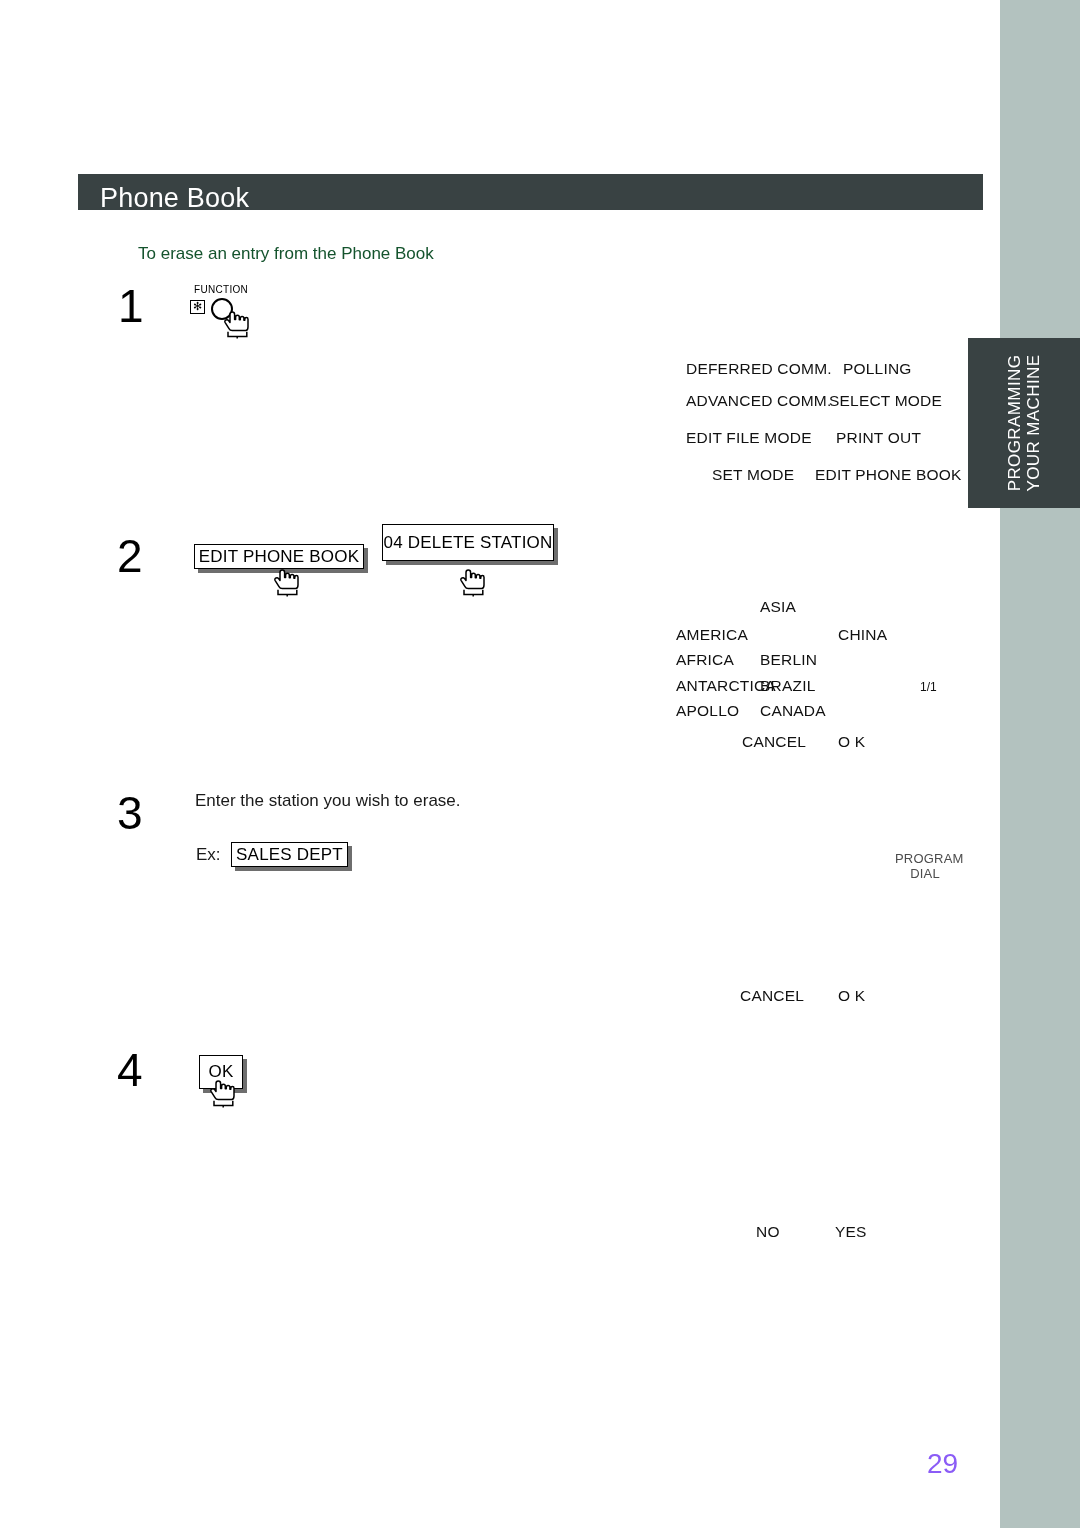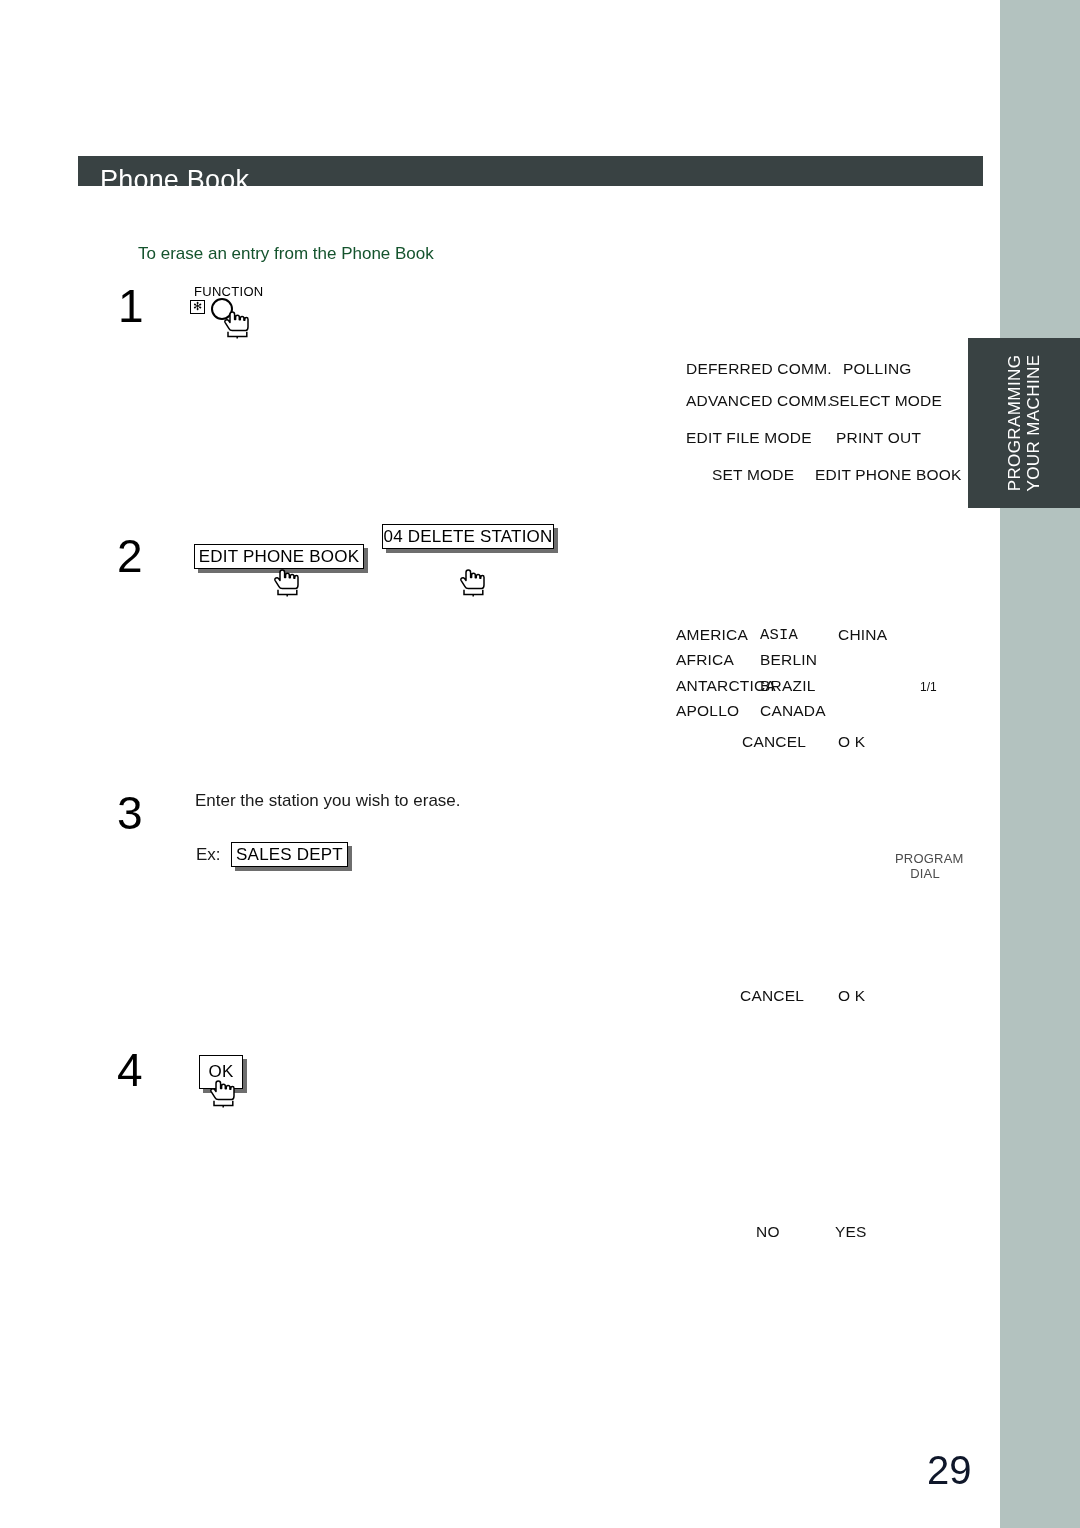--- a/index.html
+++ b/index.html
@@ -55,23 +55,23 @@
     font-size: 17px;
     letter-spacing: 0.4px;
     white-space: nowrap;
     font-family: "Liberation Sans", sans-serif;
   }
 
   
   .header-bar {
     position: absolute;
     left: 78px;
-    top: 156px;
+    top: 174px;
     width: 905px;
-    height: 30px;
+    height: 36px;
     background: #394243;
   }
   .header-title {
     position: absolute;
     left: 22px;
     top: 9px;
     color: #ffffff;
     font-size: 27px;
     font-family: "Liberation Sans", sans-serif;
     letter-spacing: 0.2px;
@@ -101,21 +101,21 @@
     position: absolute;
     font-size: 17px;
     color: #1a1a1a;
   }
 
   
   .func-group { position: absolute; left: 190px; top: 284px; }
   .func-label {
     position: absolute;
     left: 4px; top: 0;
-    font-size: 13px;
+    font-size: 10px;
     letter-spacing: 0.3px;
     color: #000000;
   }
   .asterisk-key {
     position: absolute;
     left: 0; top: 16px;
     width: 15px; height: 14px;
     border: 1.6px solid #000;
     box-sizing: border-box;
     font-size: 11px;
@@ -178,22 +178,22 @@
     font-size: 13px;
     line-height: 1.12;
     letter-spacing: 0.2px;
   }
 
   
   .page-number {
     position: absolute;
     left: 927px;
     top: 1448px;
-    font-size: 40px;
-    color: #0f172a;
+    font-size: 28px;
+    color: #8b5cf6;
     font-family: "Liberation Sans", sans-serif;
   }
 </style>
 </head>
 <body>
 
 <div class="edge-strip"></div>
 
 <div class="section-tab">
   <div class="section-tab-inner">
@@ -253,38 +253,38 @@
              L17.3 10.8 L18.3 10.8 L18.3 9.2 Q18.3 7.4 20.1 7.4
              Q21.9 7.4 21.9 9.2 L21.9 11.2 L22.8 11.2 L22.8 10.2
              Q22.8 8.6 24.4 8.6 Q26 8.6 26 10.2 L26 18
              Q26 21.5 23.6 21.5 L10.2 21.5 Q8 21.5 7 19.6
              L3.2 13.6 Q2.2 11.9 3.9 11 Q5.5 10.1 6.6 11.6 L8 13.5 Z" fill="#ffffff" stroke="#000000" stroke-width="1.5" stroke-linejoin="round"></path>
     <path d="M6 22.8 L6 27.6 L24.8 27.6 L24.8 22.8" fill="none" stroke="#000000" stroke-width="1.5"></path>
     <path d="M15.2 27.6 L15.2 29.6" fill="none" stroke="#000000" stroke-width="1.5"></path>
   </svg>
 </div>
 
-<div class="btn3d" style="left:382px; top:524px; width:172px; height:25px;">04 DELETE STATION</div>
+<div class="btn3d" style="left:382px; top:524px; width:172px; height:37px;">04 DELETE STATION</div>
 <div class="hand" style="left:458px; top:567px;">
   <svg viewBox="0 0 28 30">
     <path d="M8 11 L8 5.5 Q8 3 10.3 3 Q12.6 3 12.6 5.5 L12.6 10.5
              L13.6 10.5 L13.6 8.2 Q13.6 6.3 15.5 6.3 Q17.3 6.3 17.3 8.2
              L17.3 10.8 L18.3 10.8 L18.3 9.2 Q18.3 7.4 20.1 7.4
              Q21.9 7.4 21.9 9.2 L21.9 11.2 L22.8 11.2 L22.8 10.2
              Q22.8 8.6 24.4 8.6 Q26 8.6 26 10.2 L26 18
              Q26 21.5 23.6 21.5 L10.2 21.5 Q8 21.5 7 19.6
              L3.2 13.6 Q2.2 11.9 3.9 11 Q5.5 10.1 6.6 11.6 L8 13.5 Z" fill="#ffffff" stroke="#000000" stroke-width="1.5" stroke-linejoin="round"></path>
     <path d="M6 22.8 L6 27.6 L24.8 27.6 L24.8 22.8" fill="none" stroke="#000000" stroke-width="1.5"></path>
     <path d="M15.2 27.6 L15.2 29.6" fill="none" stroke="#000000" stroke-width="1.5"></path>
   </svg>
 </div>
 
 <div>
   <div class="lcd-line" style="left:676px; top:626px;">AMERICA</div>
-  <div class="lcd-line" style="left:760px; top:626px;font-family:Liberation Mono, monospace;">ASIA</div>
+  <div class="lcd-line" style="left:760px; top:598px;">ASIA</div>
   <div class="lcd-line" style="left:838px; top:626px;">CHINA</div>
 
   <div class="lcd-line" style="left:676px; top:651px;">AFRICA</div>
   <div class="lcd-line" style="left:760px; top:651px;">BERLIN</div>
 
   <div class="lcd-line" style="left:676px; top:677px;">ANTARCTICA</div>
   <div class="lcd-line" style="left:760px; top:677px;">BRAZIL</div>
   <div class="lcd-small" style="left:920px; top:680px;">1/1</div>
 
   <div class="lcd-line" style="left:676px; top:702px;">APOLLO</div>

